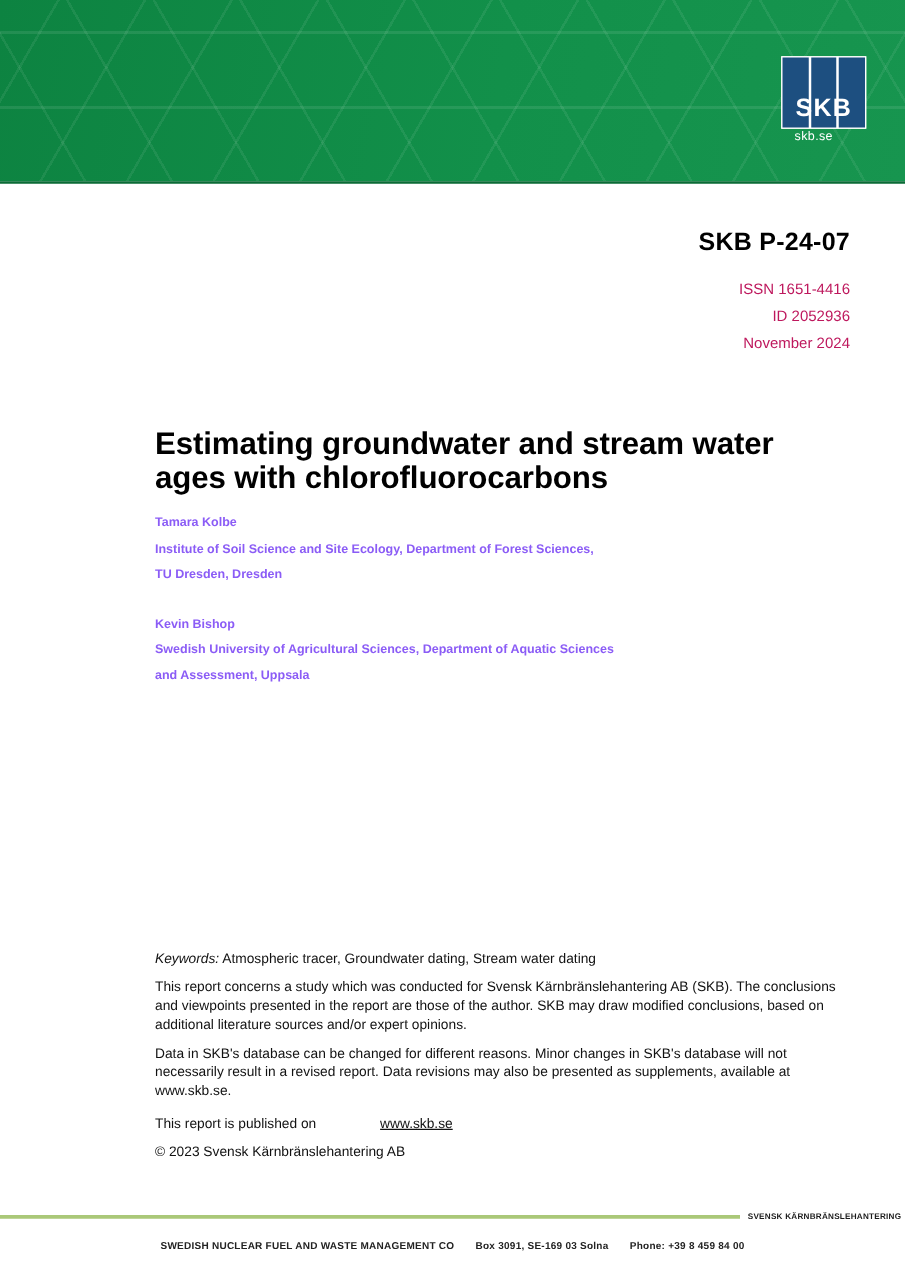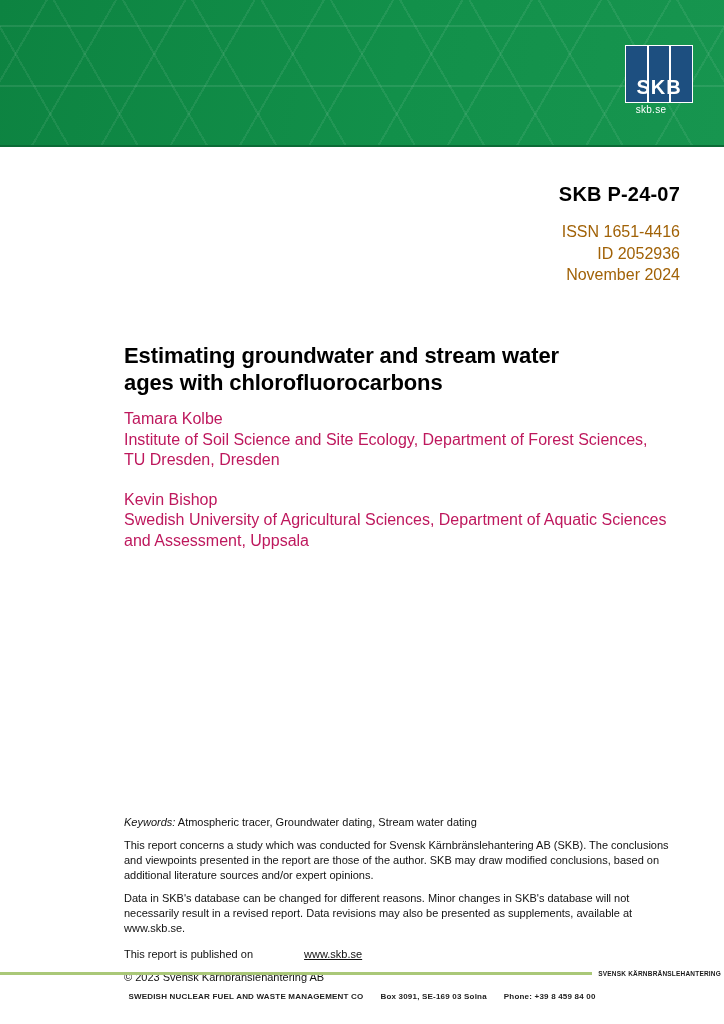--- a/index.html
+++ b/index.html
@@ -34,32 +34,32 @@
     color:#fff;font-weight:700;font-size:20px;line-height:20px;
     letter-spacing:1px;text-align:center;
   }
   .logo-site{
     margin-top:1px;color:#fff;font-size:10px;font-weight:400;letter-spacing:0.3px;
   }
 
   
   .report-meta{position:absolute;top:183px;right:44px;text-align:right;}
   .report-number{font-size:20px;font-weight:700;letter-spacing:0.2px;line-height:22px;}
-  .report-lines{margin-top:16px;font-size:16px;line-height:21.5px;color:#a16207;}
+  .report-lines{margin-top:16px;font-size:12px;line-height:21.5px;color:#be185d;}
 
   
   .main{position:absolute;left:124px;right:56px;top:342px;}
   .doc-title{
-    margin:0;font-size:22px;font-weight:700;line-height:27px;letter-spacing:-0.1px;
+    margin:0;font-size:25px;font-weight:700;line-height:27px;letter-spacing:-0.1px;
   }
-  .author-block{margin-top:13px;font-size:16px;line-height:20.5px;color:#be185d;}
+  .author-block{margin-top:13px;font-size:10px;line-height:20.5px;color:#8b5cf6;font-weight:bold;}
   .author-block + .author-block{margin-top:19px;}
 
   
-  .bottom-block{position:absolute;left:124px;width:552px;top:815px;font-size:11px;line-height:15px;color:#111;}
+  .bottom-block{position:absolute;left:124px;width:552px;top:760px;font-size:11px;line-height:15px;color:#111;}
   .keywords-line{margin:0 0 0 0;}
   .keywords-label{font-style:italic;}
   .disclaimer{margin:8px 0 0 0;}
   .publication-line{margin:11px 0 0 0;}
   .publication-line a{color:#111;text-decoration:underline;margin-left:48px;}
   .copyright-line{margin:8px 0 0 0;}
 
   
   .footer-rule{
     position:absolute;left:0;top:972px;width:592px;height:3px;

